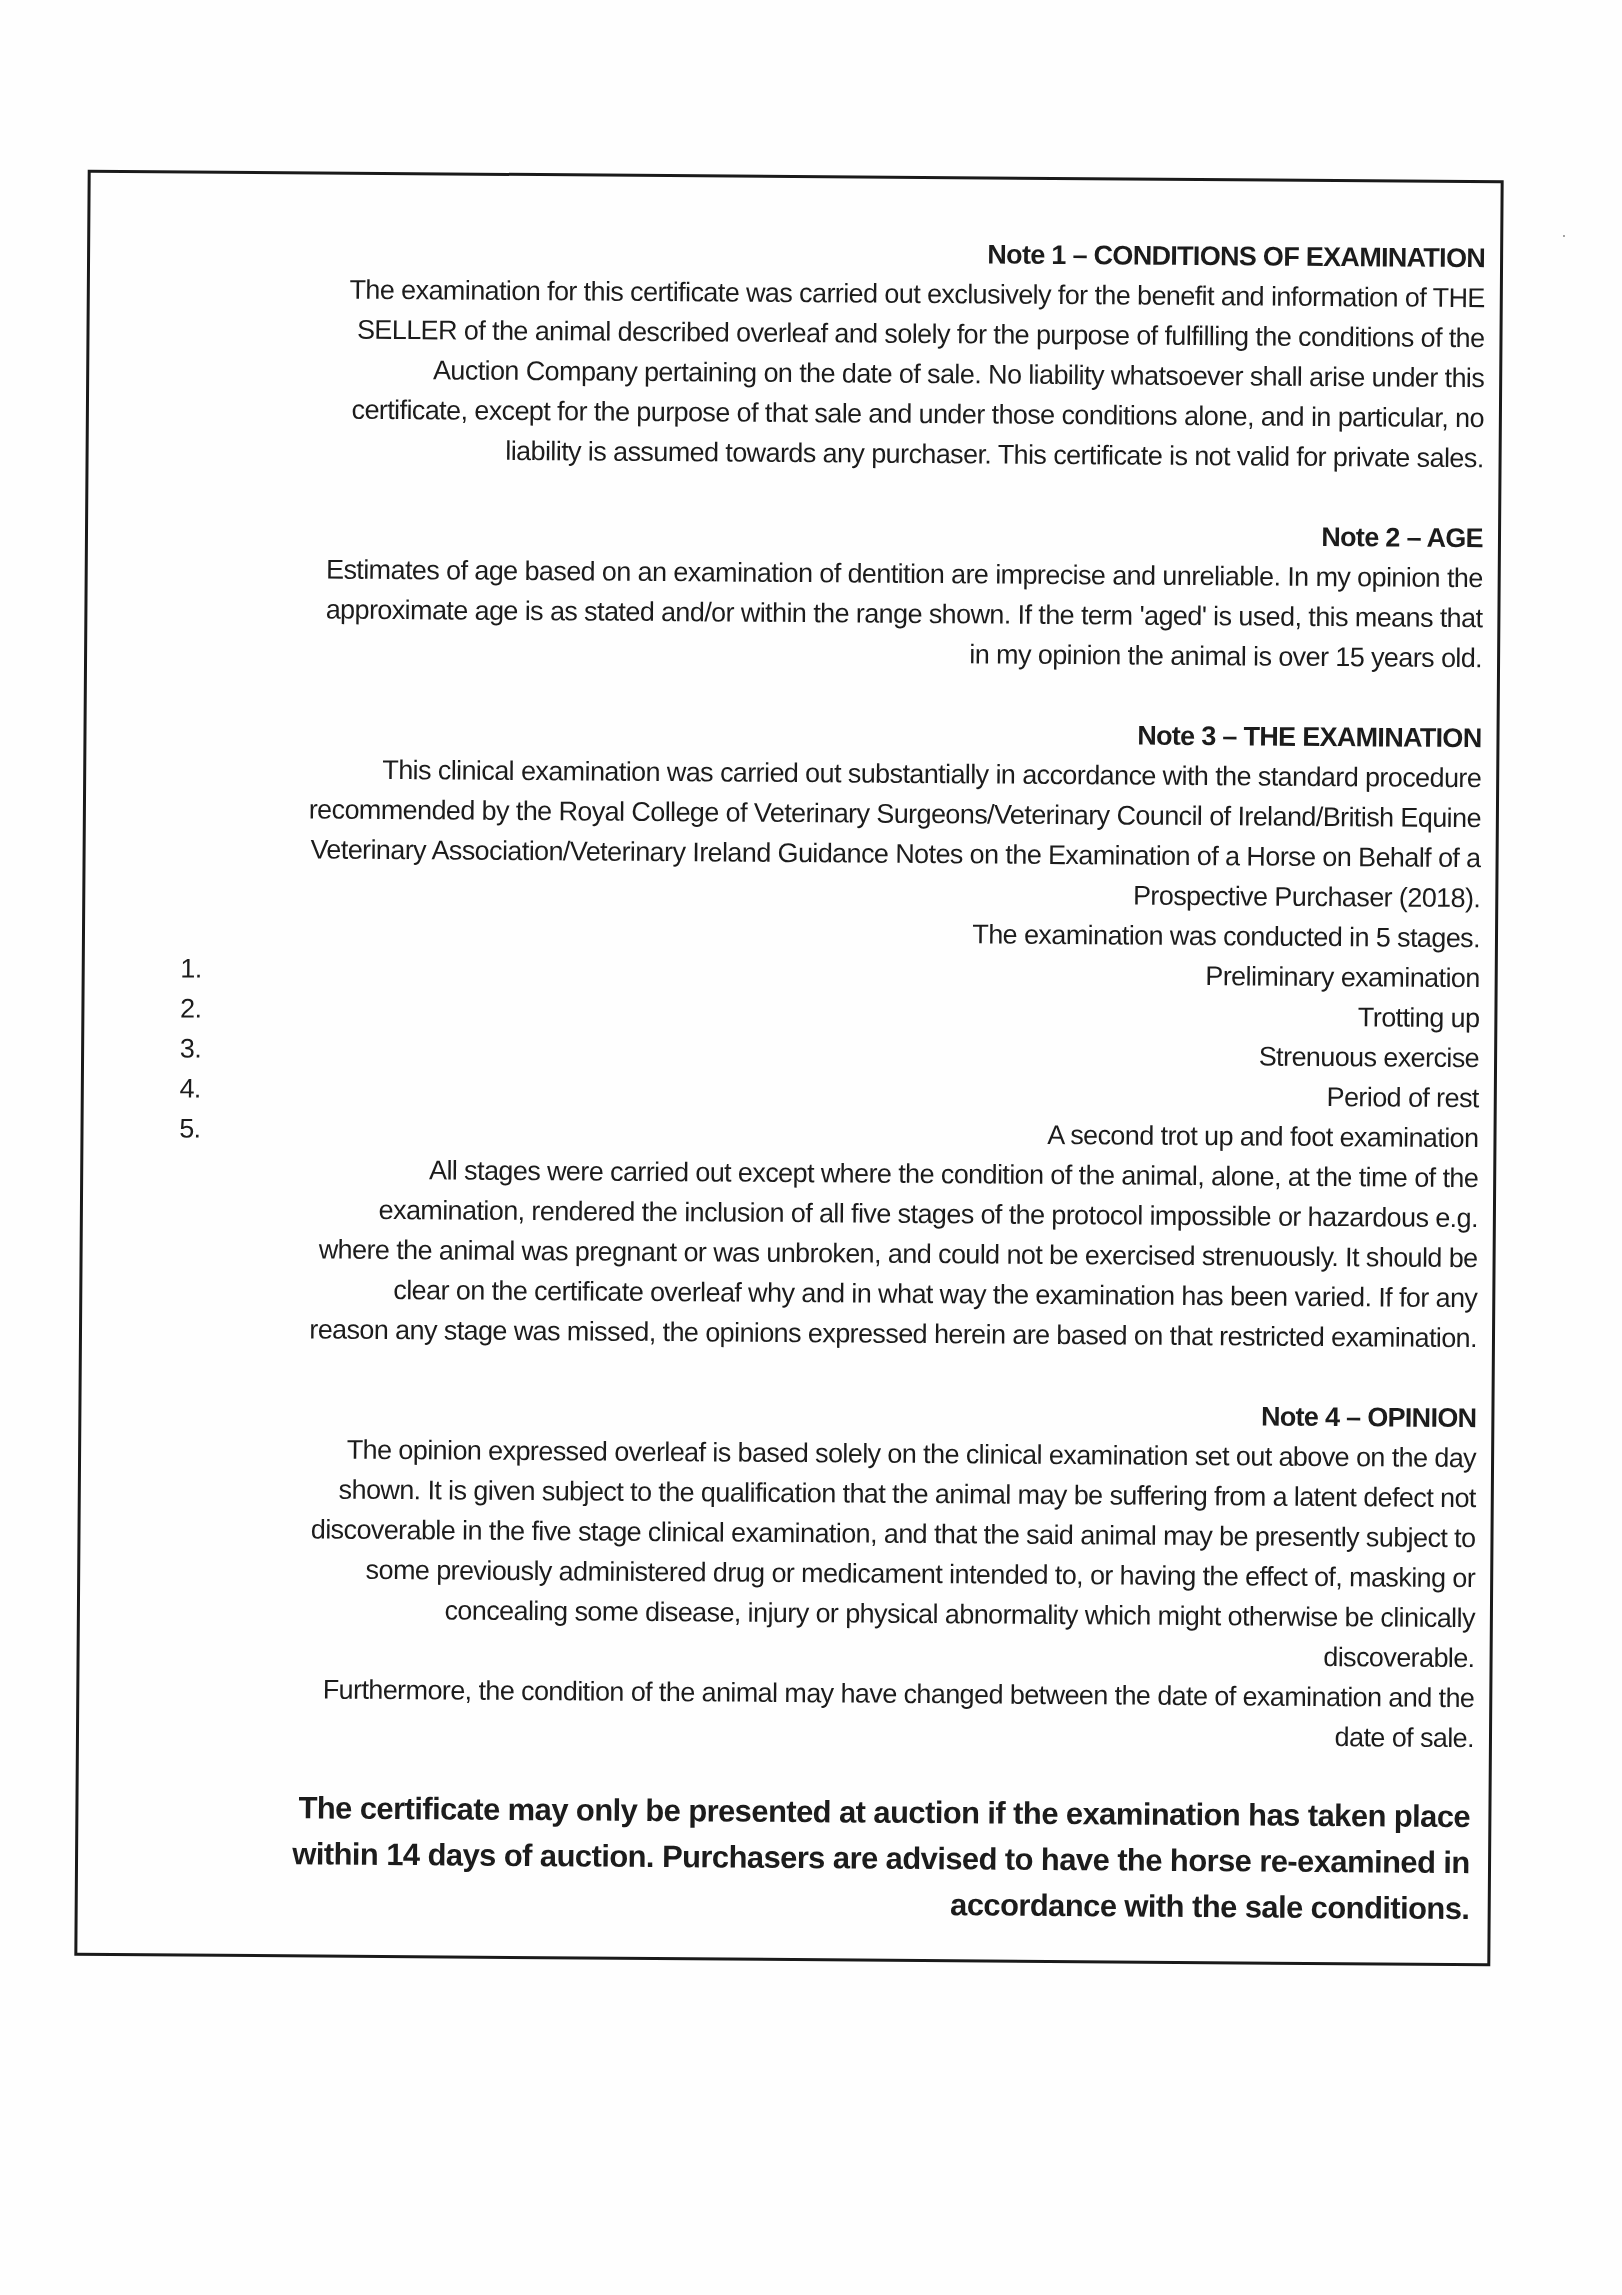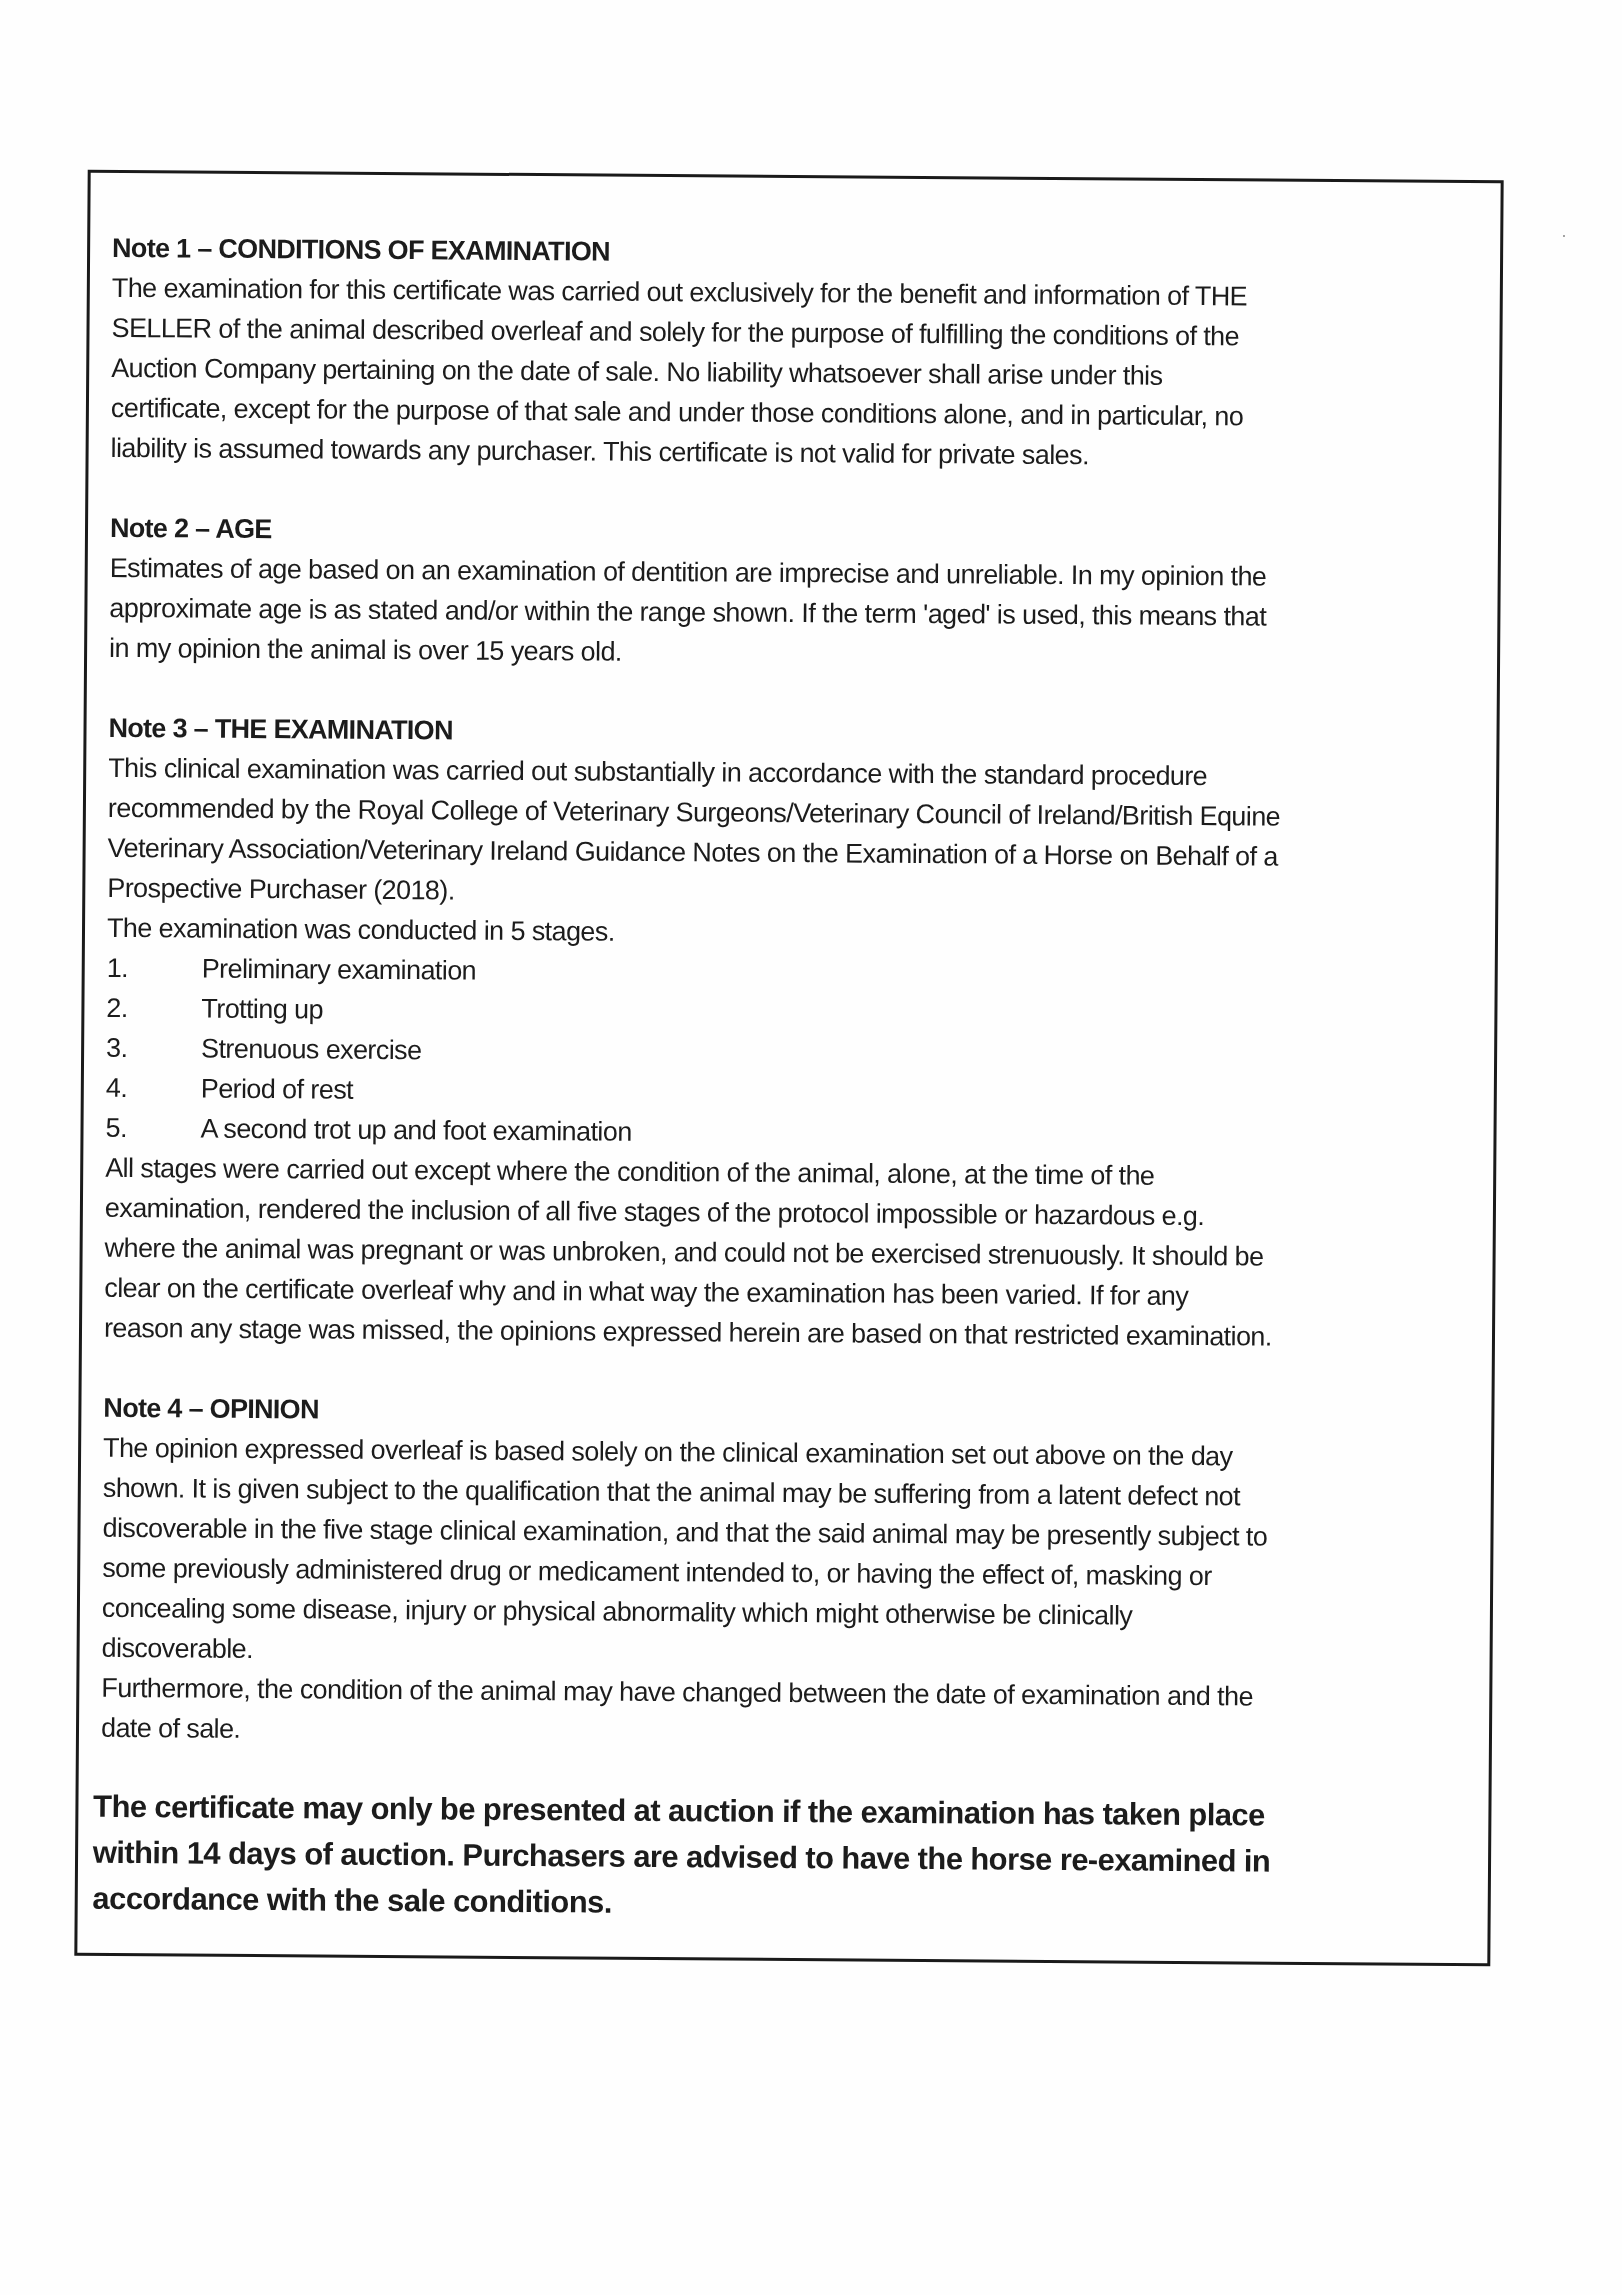--- a/index.html
+++ b/index.html
@@ -14,20 +14,21 @@
       overflow: hidden;
       font-family: "Liberation Sans", "DejaVu Sans", sans-serif;
       color: #1e1e1e;
     }
     .page {
       position: absolute;
       left: 0; top: 0;
       width: 1623px;
       height: 2295px;
       background: #fefefe;
+      text-align: right;
     }
     .notes-box {
       position: absolute;
       left: 81px;
       top: 175px;
       width: 1416px;
       height: 1786px;
       border: 3.7px solid #1a1a1a;
       box-sizing: border-box;
       transform: rotate(0.43deg);

